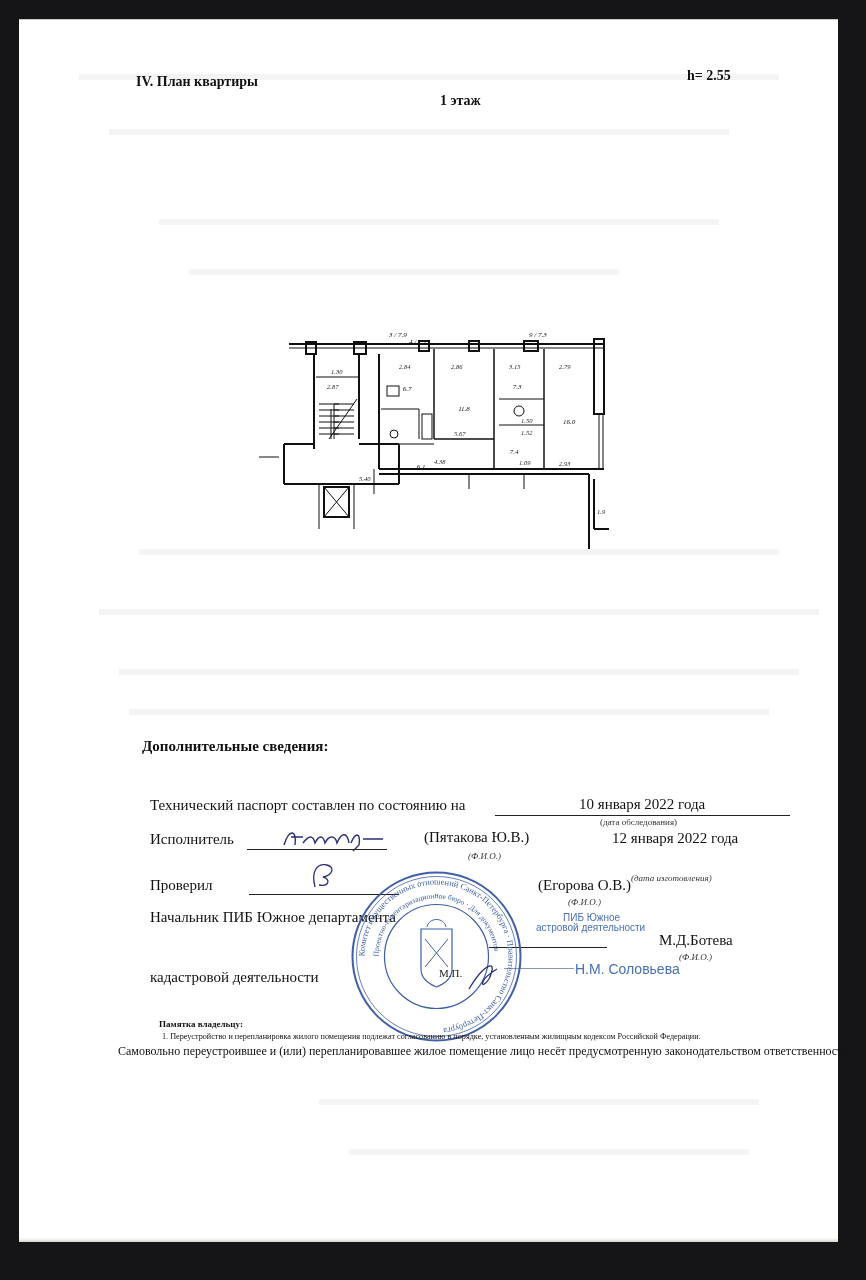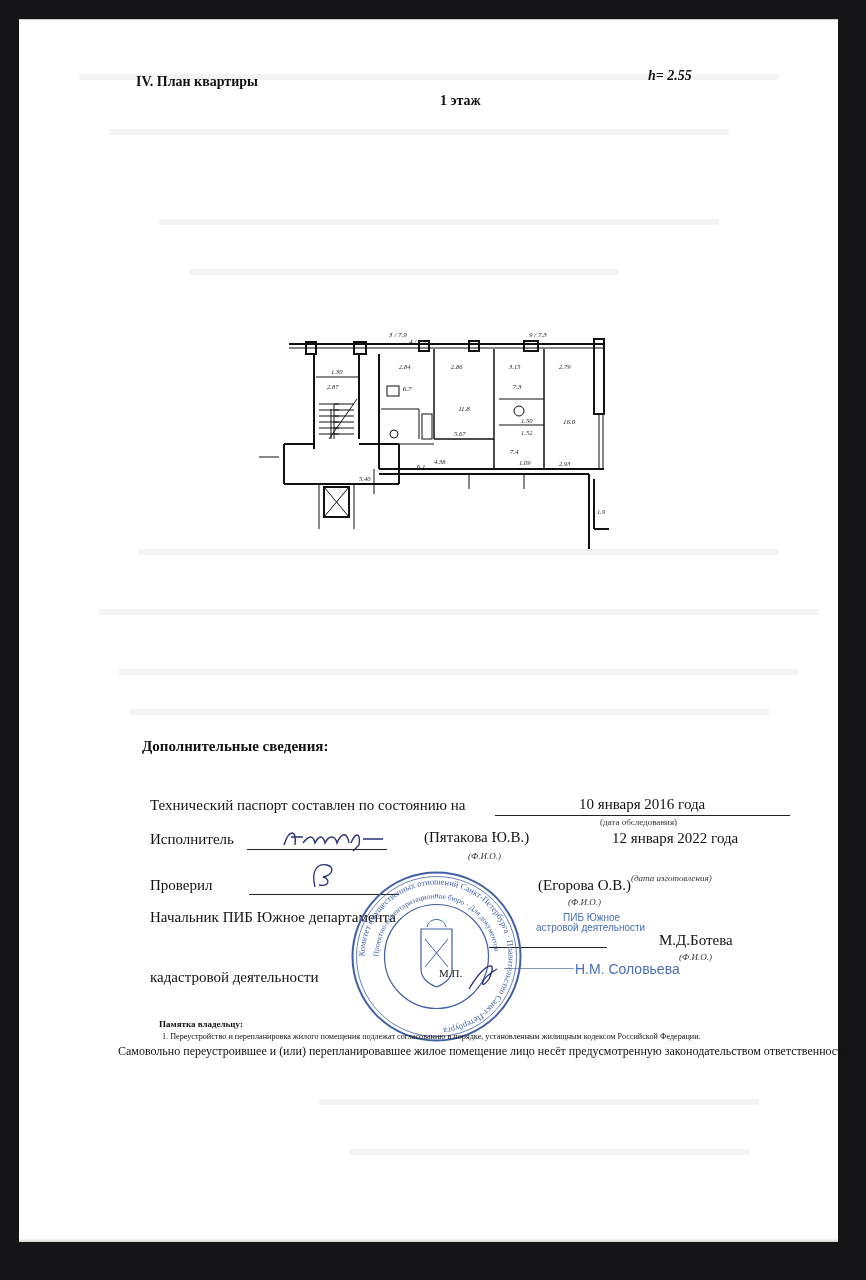--- a/index.html
+++ b/index.html
@@ -47,21 +47,21 @@
     <div style="left:170px; top:250px; width:430px;"></div>
     <div style="left:120px; top:530px; width:640px;"></div>
     <div style="left:80px; top:590px; width:720px;"></div>
     <div style="left:100px; top:650px; width:680px;"></div>
     <div style="left:110px; top:690px; width:640px;"></div>
     <div style="left:300px; top:1080px; width:440px;"></div>
     <div style="left:330px; top:1130px; width:400px;"></div>
   </div>
 
   <div class="abs title" style="left:117px; top:55px;">IV. План квартиры</div>
-  <div class="abs title" style="left:629px; top:49px;font-style:italic;">h= 2.55</div>
+  <div class="abs title" style="left:668px; top:49px;">h= 2.55</div>
   <div class="abs title" style="left:421px; top:74px;">1 этаж</div>
 
   <svg class="plan" style="left:240px; top:300px;" width="350" height="230" viewBox="0 0 350 230">
     <g fill="none" stroke="#111" stroke-width="2">
 
       <line x1="30" y1="25" x2="345" y2="25"></line>
       <line x1="30" y1="29" x2="345" y2="29" stroke-width="1"></line>
 
       <rect x="335" y="20" width="10" height="75"></rect>
       <line x1="340" y1="95" x2="340" y2="150" stroke-width="1"></line>
@@ -164,21 +164,21 @@
       <text x="130" y="18">3 / 7.9</text>
       <text x="150" y="25">4 / 1.2</text>
       <text x="270" y="18">9 / 7.3</text>
     </g>
   </svg>
 
   <div class="abs sect" style="left:123px; top:719px;">Дополнительные сведения:</div>
 
   <div class="abs txt" style="left:131px; top:778px;">Технический паспорт составлен по состоянию на</div>
   <div class="rule" style="left:476px; top:796px; width:295px;"></div>
-  <div class="abs txt" style="left:560px; top:777px;">10 января 2016 года</div>
+  <div class="abs txt" style="left:560px; top:777px;">10 января 2022 года</div>
   <div class="abs capn" style="left:581px; top:798px;">(дата обследования)</div>
 
   <div class="abs txt" style="left:131px; top:812px;">Исполнитель</div>
   <div class="rule" style="left:228px; top:830px; width:140px;"></div>
   <svg class="abs" style="left:260px; top:808px;" width="110" height="25" viewBox="0 0 110 25">
     <path d="M5 18 C 10 2, 18 2, 16 18 M 12 10 L 24 10 M 24 16 C 30 8, 34 8, 36 16 C 40 8, 44 8, 46 16 C 50 8, 56 8, 58 16 C 62 6, 68 4, 70 16 M 72 16 C 76 6, 82 4, 80 18 L 74 24 M 84 12 L 104 12" fill="none" stroke="#2a2f7a" stroke-width="1.4"></path>
   </svg>
   <div class="abs txt" style="left:405px; top:810px;">(Пятакова Ю.В.)</div>
   <div class="abs cap" style="left:449px; top:832px;">(Ф.И.О.)</div>
   <div class="abs txt" style="left:593px; top:811px;">12 января 2022 года</div>

